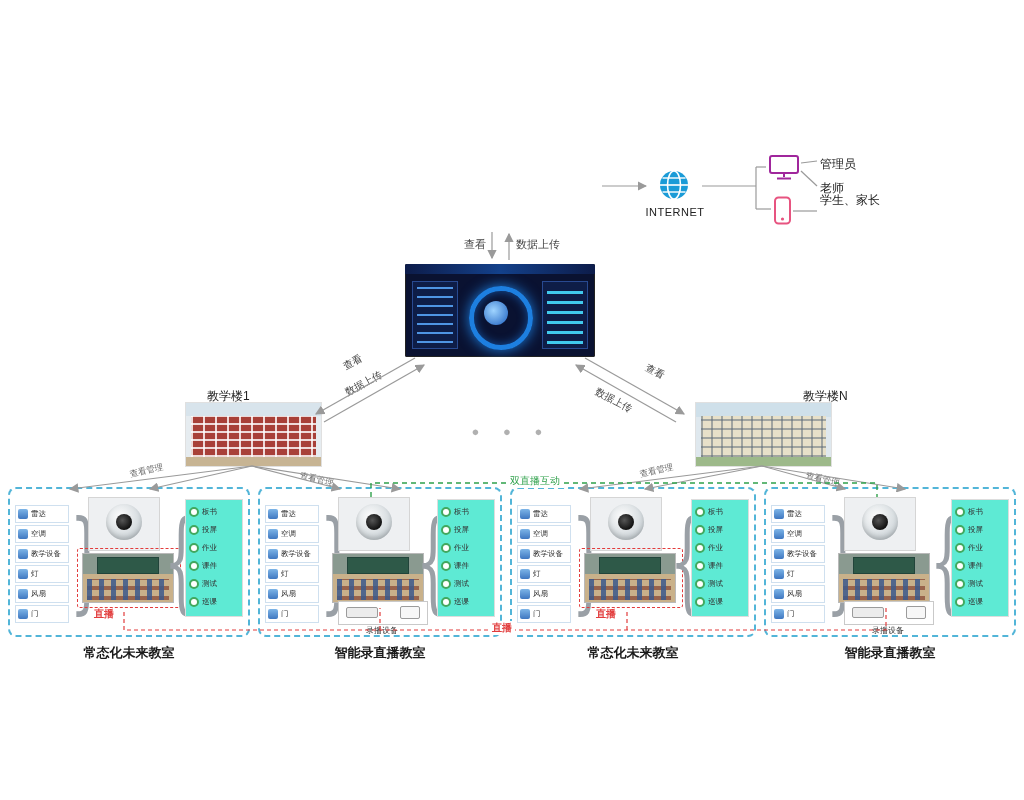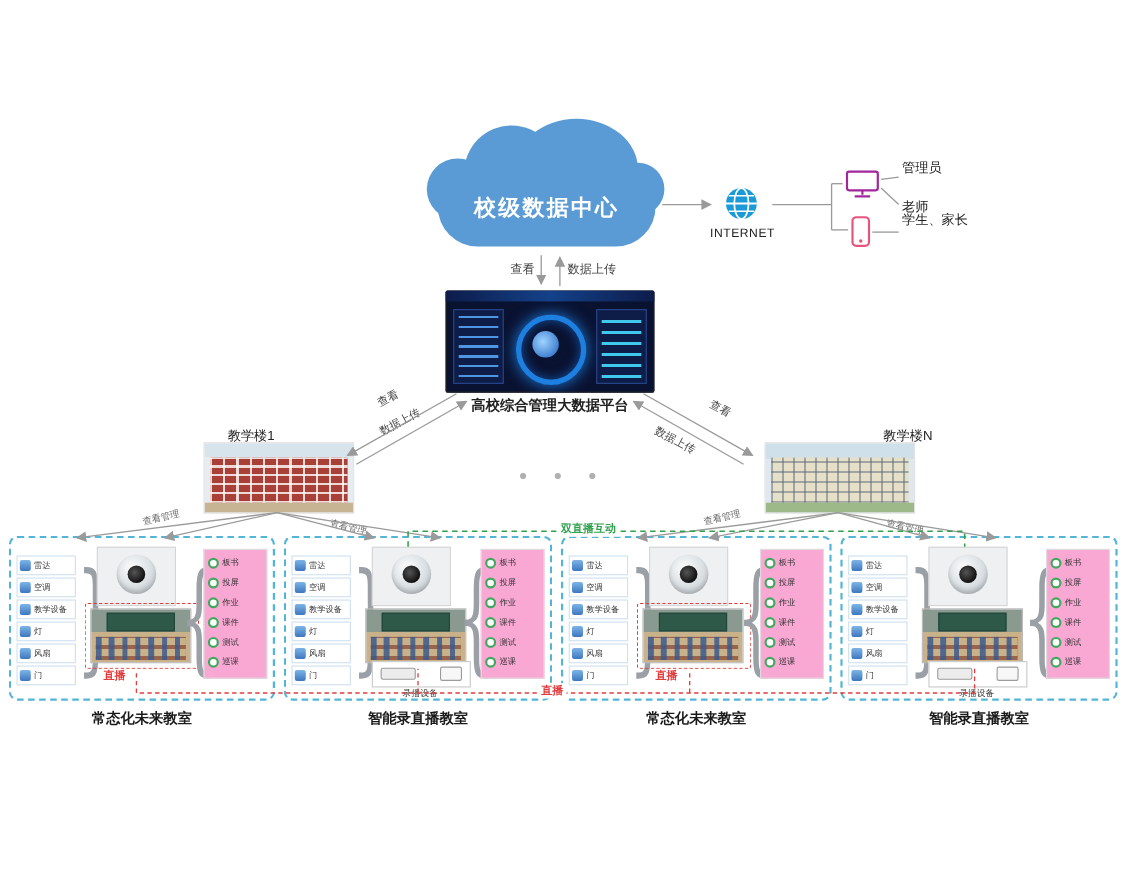--- a/index.html
+++ b/index.html
@@ -48,88 +48,82 @@
   .blabel{position:absolute;top:388px;font-size:12px;color:#222;white-space:nowrap;margin-left:20px;}
 
   .dots{position:absolute;left:462px;top:424px;width:100px;text-align:center;font-size:13px;color:#b0b0b0;letter-spacing:10px;}
 
   
   .cluster{position:absolute;top:487px;height:150px;border:2px dashed #52b5d8;border-radius:8px;box-sizing:border-box;}
   .devstrip{position:absolute;left:5px;top:16px;width:54px;}
   .devrow{display:flex;align-items:center;gap:3px;background:#fff;border:1px solid #cfe0ef;margin-bottom:2px;padding:1px 2px;height:14px;box-sizing:content-box;}
   .devrow .ico{width:10px;height:10px;border-radius:2px;background:linear-gradient(#7db5e8,#3f77c0);flex:none;}
   .devrow .lbl{font-size:7.5px;color:#333;line-height:1;white-space:nowrap;overflow:hidden;}
-  .funcstrip{position:absolute;right:5px;top:10px;width:58px;background:#f9a8d4;border:1px solid #ddd;padding:4px 3px;box-sizing:border-box;}
+  .funcstrip{position:absolute;right:5px;top:10px;width:58px;background:#5eead4;border:1px solid #ddd;padding:4px 3px;box-sizing:border-box;}
   .funcrow{display:flex;align-items:center;gap:3px;height:15px;margin-bottom:3px;}
   .funcrow .ico{width:10px;height:10px;border-radius:50%;border:2px solid #41a85e;background:#fff;box-sizing:border-box;flex:none;}
   .funcrow .lbl{font-size:7.5px;color:#333;line-height:1;white-space:nowrap;}
   .brace{position:absolute;left:52px;top:8px;width:30px;height:128px;text-align:center;font-size:110px;line-height:128px;color:#9aa0a6;font-family:"DejaVu Serif",serif;transform:scaleX(.5);transform-origin:center;pointer-events:none;}
   .brace2{left:auto;right:62px;}
   .camtile{position:absolute;left:78px;top:8px;width:70px;height:52px;background:#eef0f2;border:1px solid #d5d5d5;}
   .camtile .dome{position:absolute;left:17px;top:6px;width:36px;height:36px;border-radius:50%;background:radial-gradient(circle at 40% 35%,#fdfdfd,#cfd6da 70%,#aab3b8);box-shadow:inset 0 -3px 4px rgba(0,0,0,.18);}
   .camtile .lens{position:absolute;left:27px;top:16px;width:16px;height:16px;border-radius:50%;background:radial-gradient(circle at 40% 40%,#555,#111 70%);}
   .classphoto{position:absolute;left:72px;top:64px;width:90px;height:48px;background:linear-gradient(#8a9a90 0 42%,#c9b18a 42% 100%);border:1px solid #b9b9b9;overflow:hidden;}
   .classphoto .board{position:absolute;left:16%;top:6%;width:66%;height:32%;background:#2e5948;border:1px solid #22443a;}
   .classphoto .students{position:absolute;left:4%;bottom:5%;width:92%;height:42%;background-image:repeating-linear-gradient(90deg,rgba(60,90,140,.85) 0 5px,rgba(0,0,0,0) 5px 12px),repeating-linear-gradient(0deg,rgba(140,80,60,.8) 0 4px,rgba(0,0,0,0) 4px 10px);}
   .redbox{position:absolute;left:67px;top:59px;width:102px;height:58px;border:1px dashed #e23c3c;border-radius:3px;}
   .livelabel{position:absolute;left:84px;top:118px;font-size:10px;font-weight:bold;color:#e23c3c;}
   .recorder{position:absolute;left:78px;top:112px;width:88px;height:22px;background:#fff;border:1px solid #c9c9c9;}
   .recorder::before{content:'';position:absolute;left:7px;top:5px;width:30px;height:9px;background:#ececec;border:1px solid #9b9b9b;border-radius:2px;}
   .recorder::after{content:'';position:absolute;right:7px;top:4px;width:18px;height:11px;background:#f7f7f7;border:1px solid #9b9b9b;border-radius:2px;}
   .reclabel{position:absolute;left:78px;top:136px;width:88px;text-align:center;font-size:8px;color:#333;}
   .clabel{position:absolute;top:644px;text-align:center;font-size:13px;font-weight:bold;color:#1a1a1a;}
 
   .livebottom{position:absolute;left:489px;top:621px;font-size:10px;font-weight:bold;color:#e23c3c;background:#fff;padding:0 3px;}
-  .duallabel{position:absolute;left:506px;top:474px;font-size:10px;font-weight:bold;color:#2fa14b;background:#fff;padding:0 4px;}
+  .duallabel{position:absolute;left:506px;top:474px;font-size:10px;font-weight:normal;color:#2fa14b;background:#fff;padding:0 4px;}
 
   .wires{position:absolute;left:0;top:0;pointer-events:none;}
 </style>
 </head>
 <body>
 
 <div class="stage">
 
-  <div class="cloud">
-    <span class="bump1"></span>
-    <span class="bump2"></span>
-    <span class="cl-label">校级数据中心</span>
-  </div>
 
   <svg class="inet" width="40" height="40" viewBox="0 0 40 40">
     <circle cx="20" cy="20" r="14" fill="#1a9bd7"></circle>
     <ellipse cx="20" cy="20" rx="6.5" ry="14" fill="none" stroke="#ffffff" stroke-width="1.6"></ellipse>
     <line x1="6" y1="20" x2="34" y2="20" stroke="#ffffff" stroke-width="1.6"></line>
     <line x1="8.5" y1="13" x2="31.5" y2="13" stroke="#ffffff" stroke-width="1.4"></line>
     <line x1="8.5" y1="27" x2="31.5" y2="27" stroke="#ffffff" stroke-width="1.4"></line>
   </svg>
   <div class="inet-label">INTERNET</div>
 
   <svg class="uicon" style="left:768px;top:154px" width="32" height="27" viewBox="0 0 32 27">
     <rect x="2" y="2" width="28" height="17" rx="2" fill="none" stroke="#a0269c" stroke-width="2"></rect>
     <line x1="16" y1="19" x2="16" y2="23" stroke="#a0269c" stroke-width="2"></line>
     <line x1="9" y1="24.5" x2="23" y2="24.5" stroke="#a0269c" stroke-width="2"></line>
   </svg>
   <svg class="uicon" style="left:773px;top:196px" width="19" height="29" viewBox="0 0 19 29">
     <rect x="2" y="1.5" width="15" height="26" rx="3.5" fill="none" stroke="#e75480" stroke-width="2"></rect>
     <circle cx="9.5" cy="23" r="1.6" fill="#e75480"></circle>
   </svg>
-  <div class="ulabel" style="left:820px;top:144px">管理员</div>
+  <div class="ulabel" style="left:820px;top:156px">管理员</div>
   <div class="ulabel" style="left:820px;top:180px">老师</div>
   <div class="ulabel" style="left:820px;top:192px">学生、家长</div>
 
   <div class="flowlabel" style="left:444px;top:237px;width:42px;text-align:right">查看</div>
   <div class="flowlabel" style="left:516px;top:237px">数据上传</div>
 
   <div class="dash">
     <div class="hbar"></div>
     <div class="lpanel"></div>
     <div class="ring"></div>
     <div class="rpanel"></div>
   </div>
-  <div class="dash-caption">高校综合管理大数据平台</div>
 
   <div class="flowlabel diag" style="left:344px;top:360px;transform:rotate(-28deg)">查看</div>
   <div class="flowlabel diag" style="left:346px;top:386px;transform:rotate(-28deg)">数据上传</div>
   <div class="flowlabel diag" style="left:646px;top:360px;transform:rotate(28deg)">查看</div>
   <div class="flowlabel diag" style="left:596px;top:384px;transform:rotate(28deg)">数据上传</div>
 
   <div class="blabel" style="left:187px">教学楼1</div>
   <div class="blabel" style="left:783px">教学楼N</div>
   <div class="bimg b1">
       <div class="bbody"></div>

